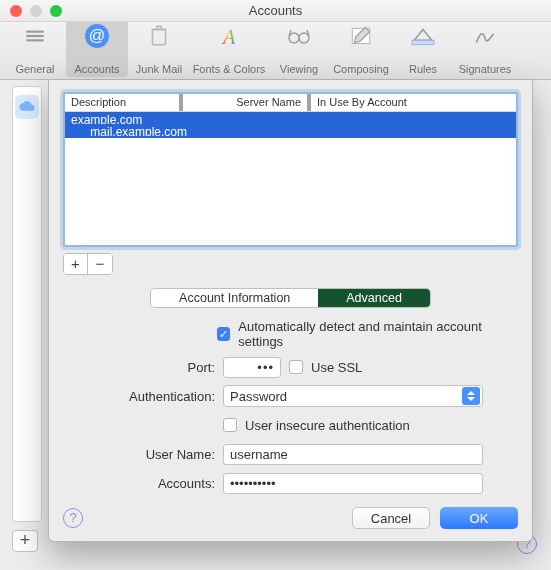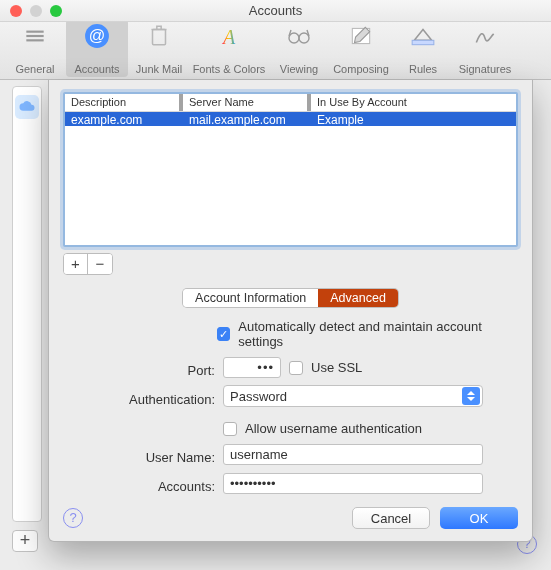--- a/index.html
+++ b/index.html
@@ -86,46 +86,46 @@
     height: 155px;
     border: 2px solid #94b8e0;
     background:#fff;
     border-radius: 2px;
     overflow:hidden;
     box-shadow: 0 0 0 3px rgba(120,170,230,0.35);
   }
   .thead { display:flex; background:#fff; border-bottom:1px solid #d9d9d9; height: 18px; }
   .th { font-size:11px; color:#333; padding: 2px 6px; border-right:4px solid #a3a3a3; }
   .th:last-child { border-right:none; }
-  .c1 { width: 118px; } .c2 { width: 128px; } .c3 { flex:1; }
-  .trow { display:flex; height: 14px; }
+  .c1 { width: 118px; } .c2 { width: 128px; text-align: right; } .c3 { flex:1; }
+  .trow { display:flex; height: 26px; flex-direction: column; }
   .trow.sel { background:#2866d7; color:#fff; }
   .td { font-size:12px; padding: 1px 6px; white-space:nowrap; overflow:hidden; }
 
   .pm {
     margin-top: 6px;
     display:inline-flex;
     border:1px solid #bcbcbc; background:#fff; border-radius:4px; overflow:hidden;
   }
   .pm button {
     width:24px; height:20px; background:#fff; border:none; border-right:1px solid #bcbcbc;
     font-size:15px; color:#444; line-height:16px;
   }
   .pm button:last-child { border-right:none; }
 
   .tabs { text-align:center; margin-top:14px; }
   .segment {
     display:inline-flex; border-radius:4px; overflow:hidden;
     box-shadow: 0 0 0 1px #bfbfbf;
   }
-  .seg { font-size:12.5px; padding:2px 12px; background:#fff; color:#333;}
-  .seg.active { background:#c2410c; color:#fff; }
+  .seg { font-size:12.5px; padding:2px 28px; background:#fff; color:#333;}
+  .seg.active { background:#14532d; color:#fff; }
 
   .form { margin-top:12px; }
-  .row { display:flex; align-items:flex-end; margin-bottom:7px; min-height:22px;}
+  .row { display:flex; align-items:center; margin-bottom:7px; min-height:22px;}
   .lbl { width:160px; text-align:right; padding-right:8px; font-size:13px; color:#333;}
   .ctrl { display:flex; align-items:center; gap:8px; }
   input.tf {
     height:21px; border:1px solid #c2c2c2; border-radius:3px; padding:0 6px; font-size:13px;
     background:#fff; color:#333;
   }
   .tf.port { width:58px; text-align:right; letter-spacing:1px; }
   .tf.user { width:260px; }
   .checkbox {
     width:14px; height:14px; border:1px solid #b4b4b4; border-radius:3px;
@@ -316,21 +316,21 @@
             <div class="select">
               <span>Password</span>
               <span class="stepper"></span>
             </div>
           </div>
         </div>
         <div class="row">
           <div class="lbl"></div>
           <div class="ctrl">
             <span class="checkbox"></span>
-            <span class="cklabel">Allow username authentication</span>
+            <span class="cklabel">User insecure authentication</span>
           </div>
         </div>
         <div class="row">
           <div class="lbl">User Name:</div>
           <div class="ctrl">
             <input class="tf user" value="username" style="">
           </div>
         </div>
         <div class="row">
           <div class="lbl">Accounts:</div>

